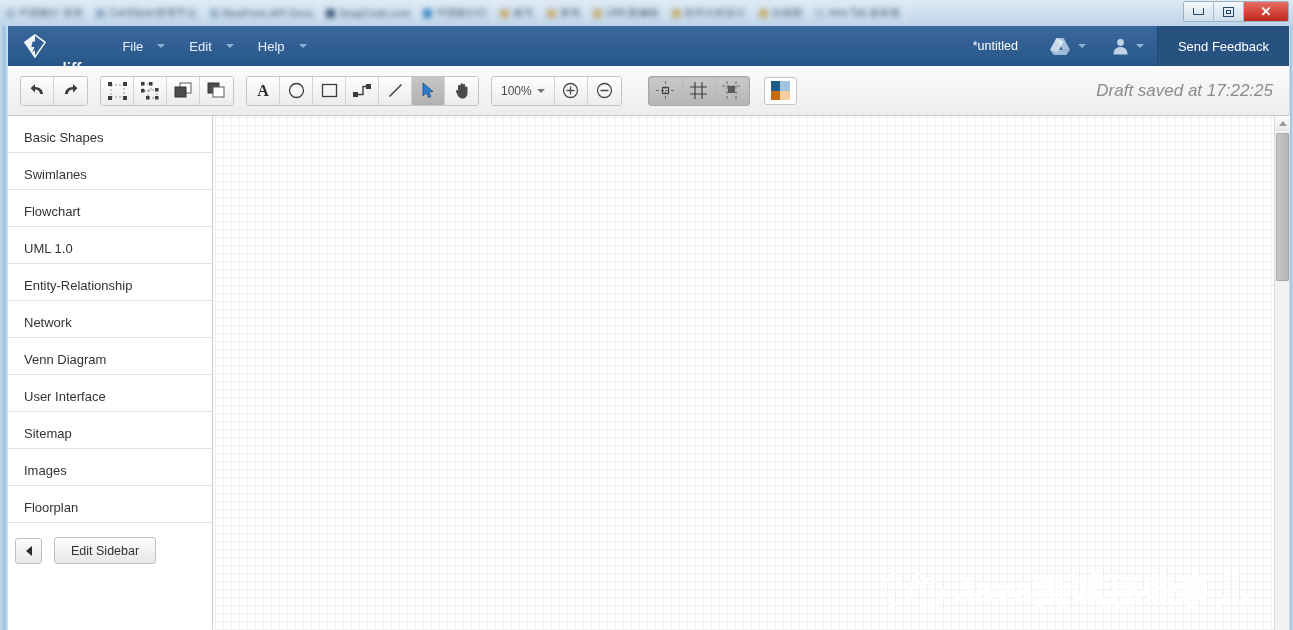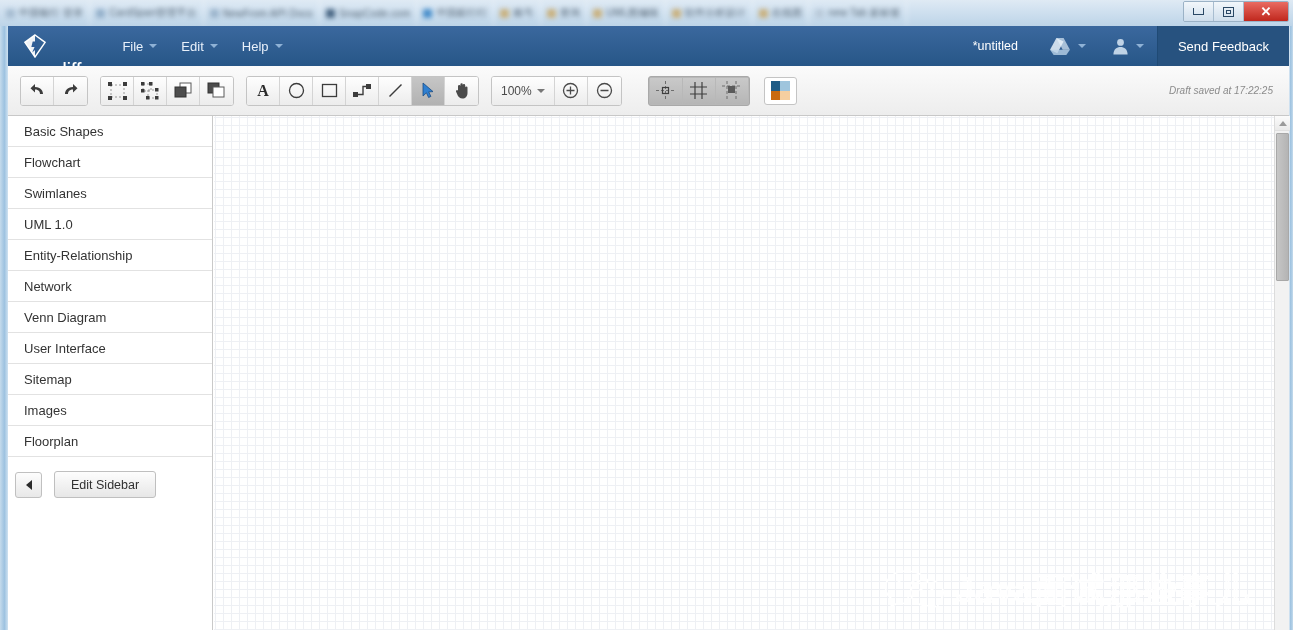--- a/index.html
+++ b/index.html
@@ -72,21 +72,21 @@
   }
   .logo-wrap { display: flex; align-items: center; margin-left: 16px; gap: 5px; }
   .logo-mark { width: 22px; height: 24px; flex: 0 0 auto; }
   .logo-text {
     color: #ffffff; font-size: 21px; font-weight: normal; letter-spacing: -0.4px;
     line-height: 1;
     margin-top: 47px;
   }
   .menu-items { display: flex; align-items: center; margin-left: 20px; gap: 2px; }
   .menu-item {
-    display: flex; align-items: center; gap: 6px;
+    display: flex; align-items: center; gap: 14px;
     color: #e8f0fa; font-size: 13px; padding: 11px 11px; cursor: pointer;
   }
   .caret-down {
     width: 0; height: 0; border-left: 4px solid transparent;
     border-right: 4px solid transparent; border-top: 4px solid #8fb2d6;
   }
   .menu-right {
     margin-left: auto; display: flex; align-items: stretch; height: 40px;
   }
   .doc-title {
@@ -140,34 +140,35 @@
     border: 1px solid #c4c4c4; border-radius: 3px;
     background: #ffffff; display: flex; align-items: center; justify-content: center;
     cursor: pointer;
   }
   .swatch-grid {
     width: 19px; height: 19px; display: grid;
     grid-template-columns: 1fr 1fr; grid-template-rows: 1fr 1fr;
   }
   .draft-status {
     margin-left: auto; margin-right: 16px;
-    font-size: 10px; font-style: italic; color: #8b8b8b;
+    font-size: 17px; font-style: italic; color: #8b8b8b;
   }
 
   
   .sidebar {
     position: absolute; top: 116px; left: 8px; width: 205px; height: 514px;
     background: #ffffff; border-right: 1px solid #c9c9c9;
     overflow: hidden;
   }
   .side-item {
     height: 31px; display: flex; align-items: center;
     padding-left: 16px; font-size: 13px; color: #333333;
     border-bottom: 1px solid #e2e2e2; cursor: pointer;
     background: #ffffff;
+    margin-top: 6px;
   }
   .side-footer {
     display: flex; align-items: center; gap: 12px;
     padding: 14px 0 0 7px;
   }
   .collapse-btn {
     width: 27px; height: 26px; border: 1px solid #c0c0c0; border-radius: 3px;
     background: linear-gradient(to bottom, #fdfdfd, #e8e8e8);
     display: flex; align-items: center; justify-content: center; cursor: pointer;
   }
@@ -486,24 +487,24 @@
 
     <div class="draft-status">Draft saved at 17:22:25</div>
   </div>
 
   <div class="sidebar">
     <div id="side-list">
         <div class="side-item">
           <span>Basic Shapes</span>
         </div>
         <div class="side-item">
+          <span>Swimlanes</span>
+        </div>
+        <div class="side-item">
           <span>Flowchart</span>
-        </div>
-        <div class="side-item">
-          <span>Swimlanes</span>
         </div>
         <div class="side-item">
           <span>UML 1.0</span>
         </div>
         <div class="side-item">
           <span>Entity-Relationship</span>
         </div>
         <div class="side-item">
           <span>Network</span>
         </div>

